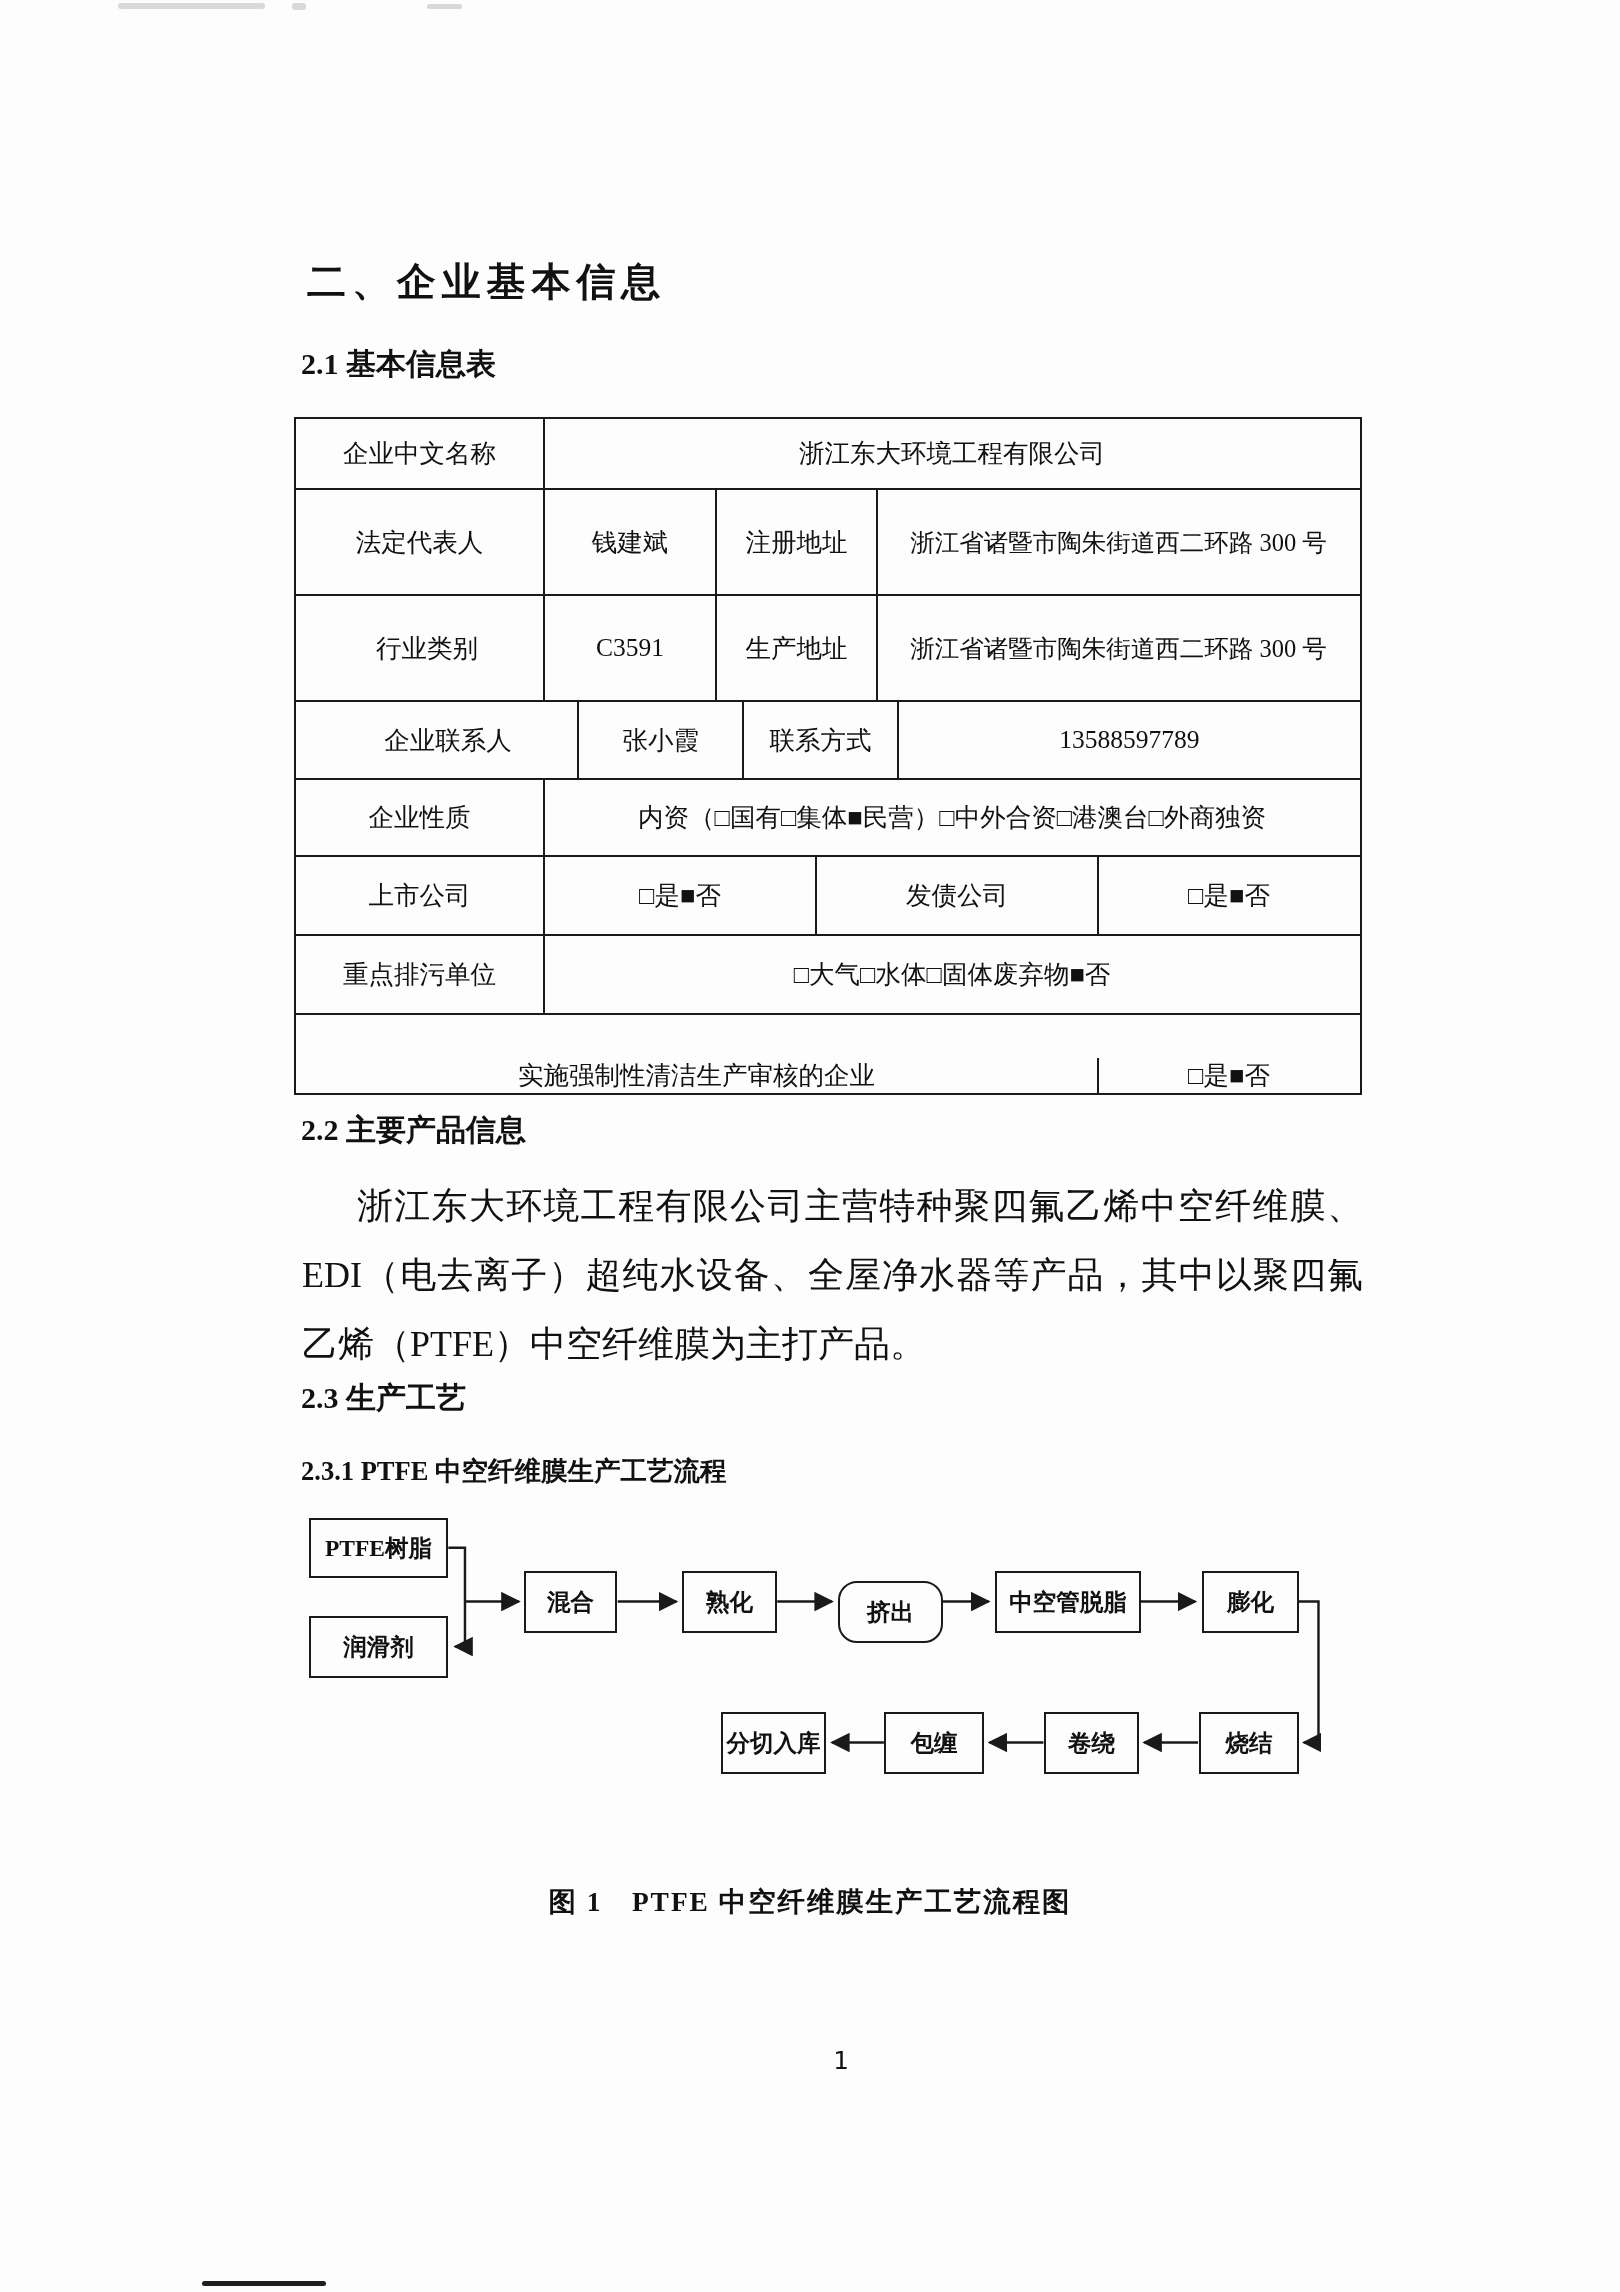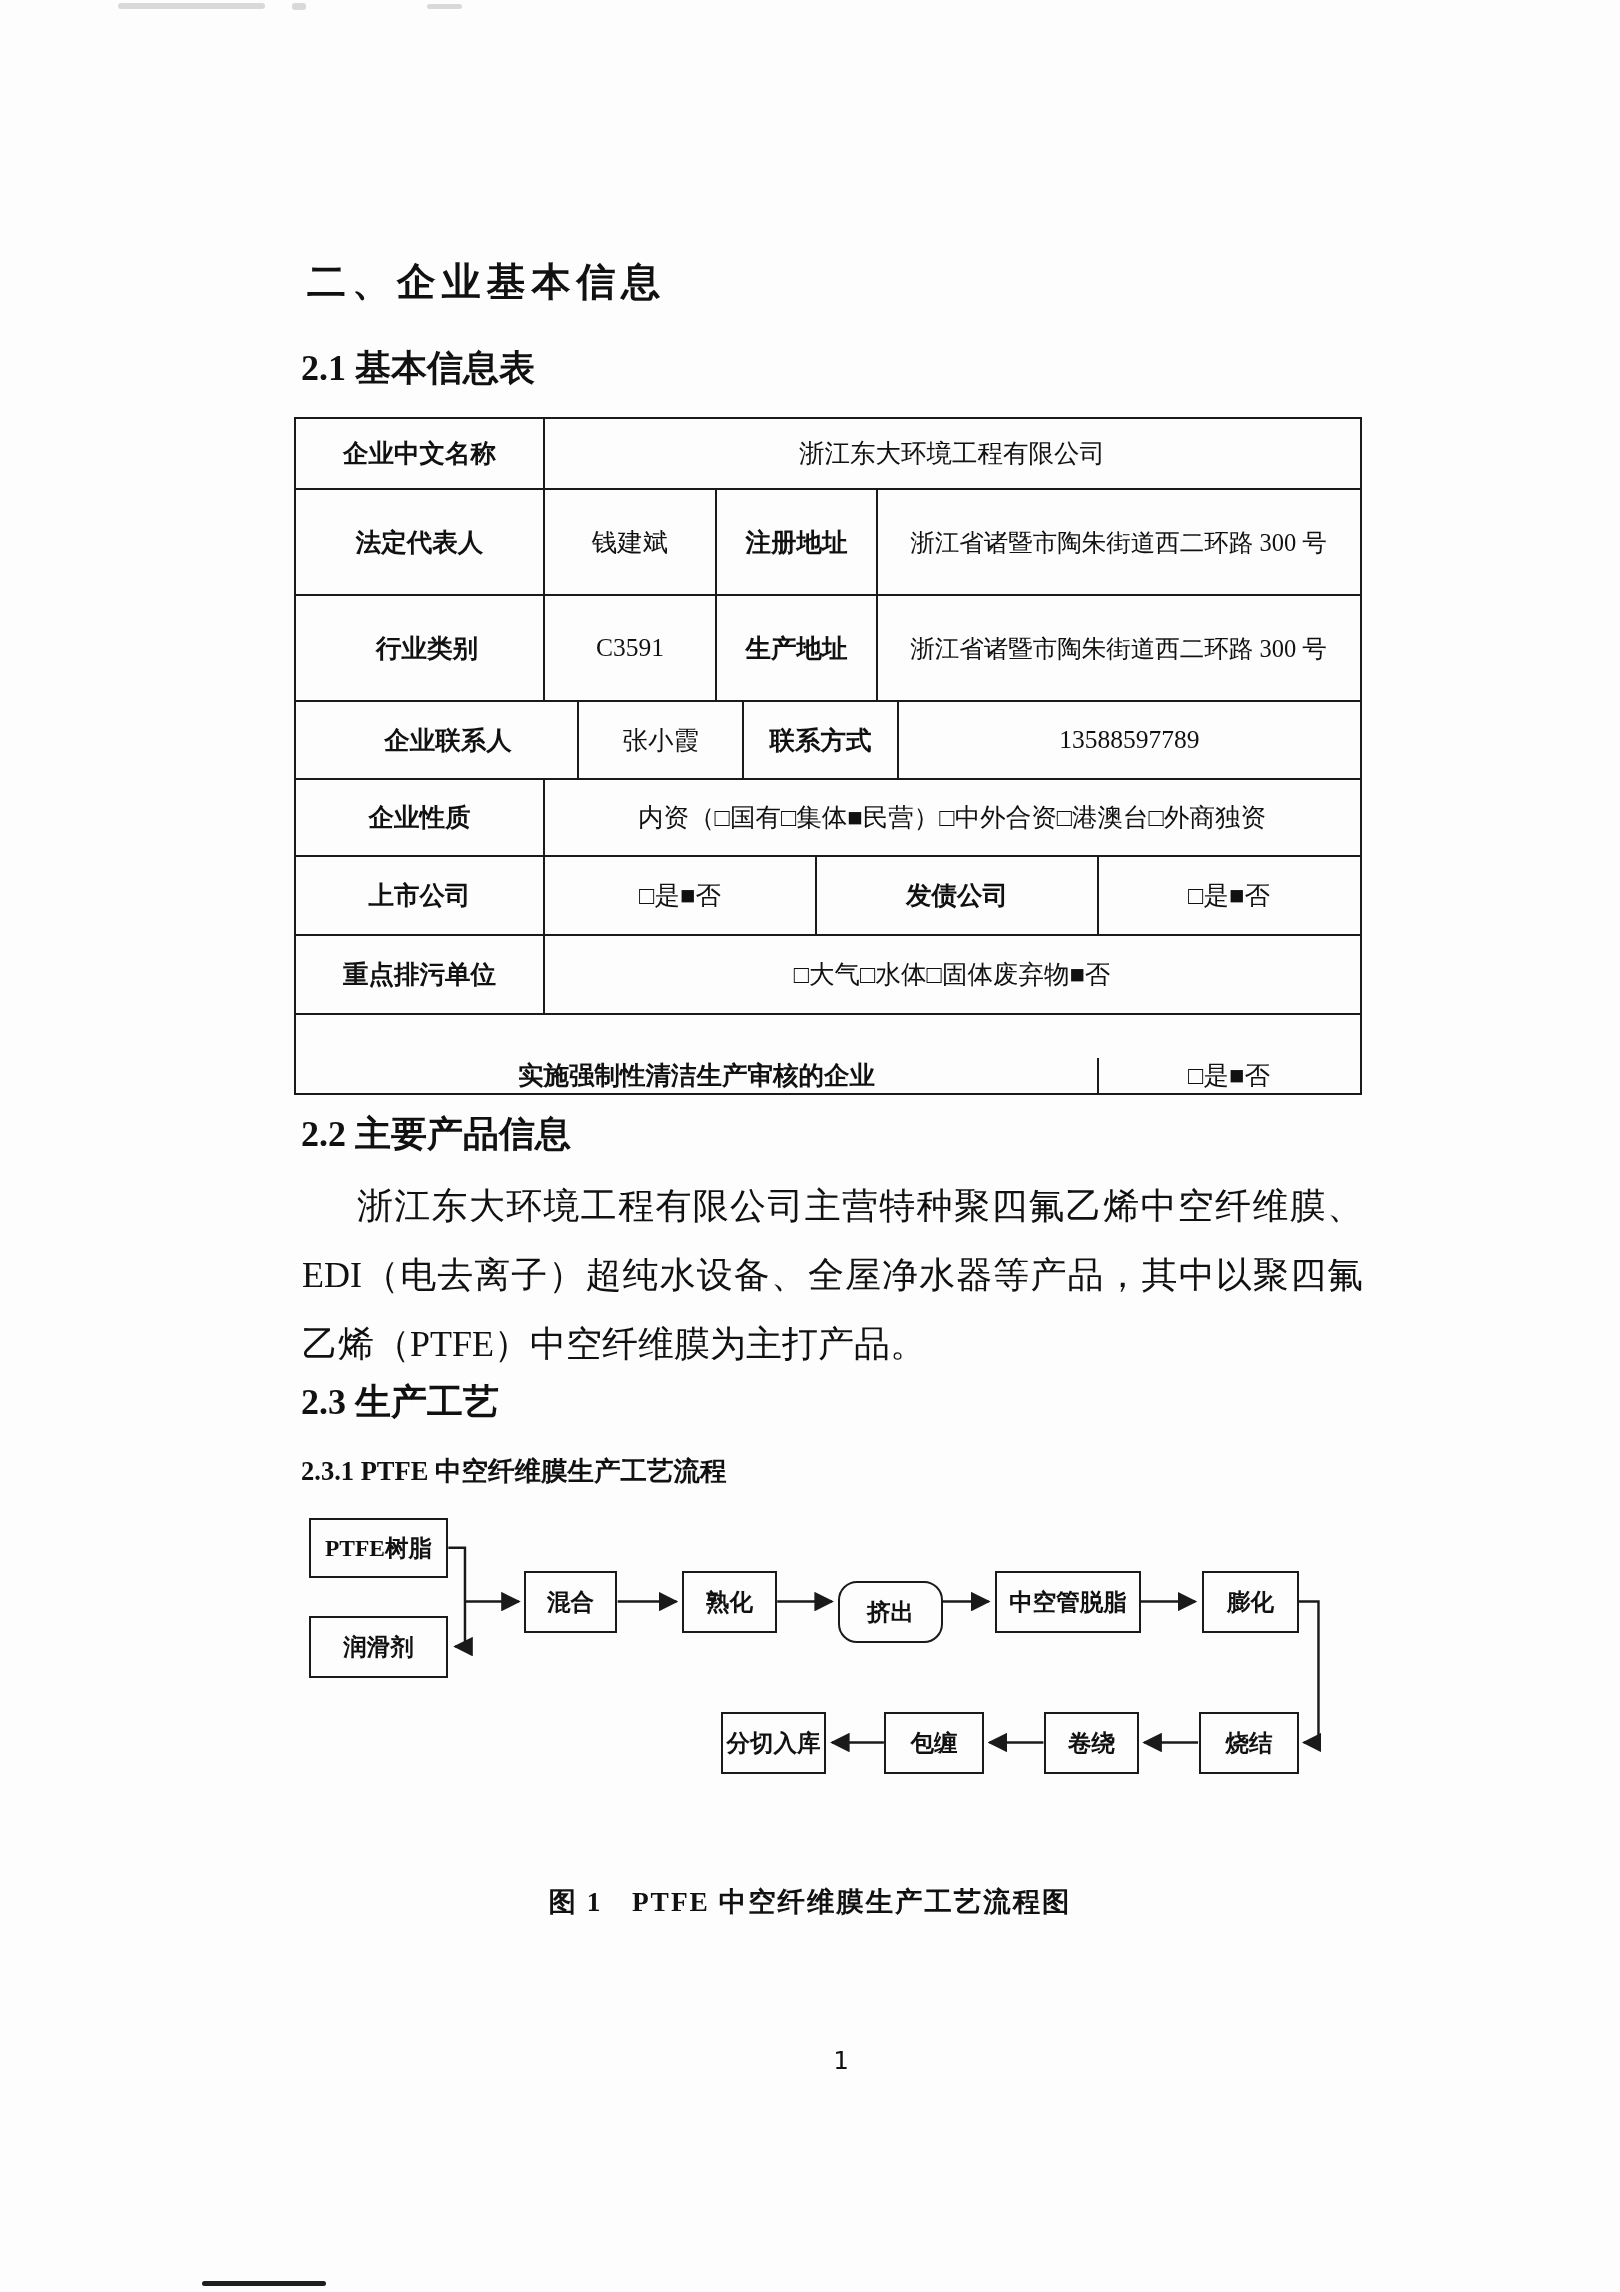--- a/index.html
+++ b/index.html
@@ -6,34 +6,34 @@
   .page {
     position:relative; width:1620px; height:2293px;
     background:#fdfdfd; color:#111;
     font-family:"Liberation Serif","DejaVu Serif",serif;
     overflow:hidden;
   }
   .abs { position:absolute; }
 
   
   .h-section { left:307px; top:255px; font-size:39px; font-weight:bold; letter-spacing:5.9px; white-space:nowrap; }
-  .h-sub     { left:301px; font-size:36px; font-weight:bold; white-space:nowrap; }
+  .h-sub     { left:301px; font-size:30px; font-weight:bold; white-space:nowrap; }
   .h-sub3    { left:301px; font-size:26.5px; font-weight:bold; white-space:nowrap; }
 
   
   .info-table { left:294px; top:417px; width:1068px; border:2.9px solid #1a1a1a; box-sizing:border-box; background:#fdfdfd; }
   .trow { display:flex; border-bottom:2.5px solid #1a1a1a; }
   .trow:last-child { border-bottom:none; }
   .tcell {
     box-sizing:border-box; border-right:2.5px solid #1a1a1a;
     display:flex; align-items:center; justify-content:center;
     text-align:center; font-size:25.5px; padding:0 4.9px; overflow:hidden; white-space:nowrap;
   }
   .tcell:last-child { border-right:none; }
-  .tcell.lbl { font-weight:bold; }
+  .tcell.lbl { font-weight:normal; }
 
   
   .para {
     left:302px; top:1172px; width:1061px;
     font-size:36px; line-height:69px; text-align:justify; text-indent:55px;
   }
 
   
   .flowchart { left:245px; top:1490px; width:1176px; height:323px; }
   .fc-lines { position:absolute; left:0; top:0; }

